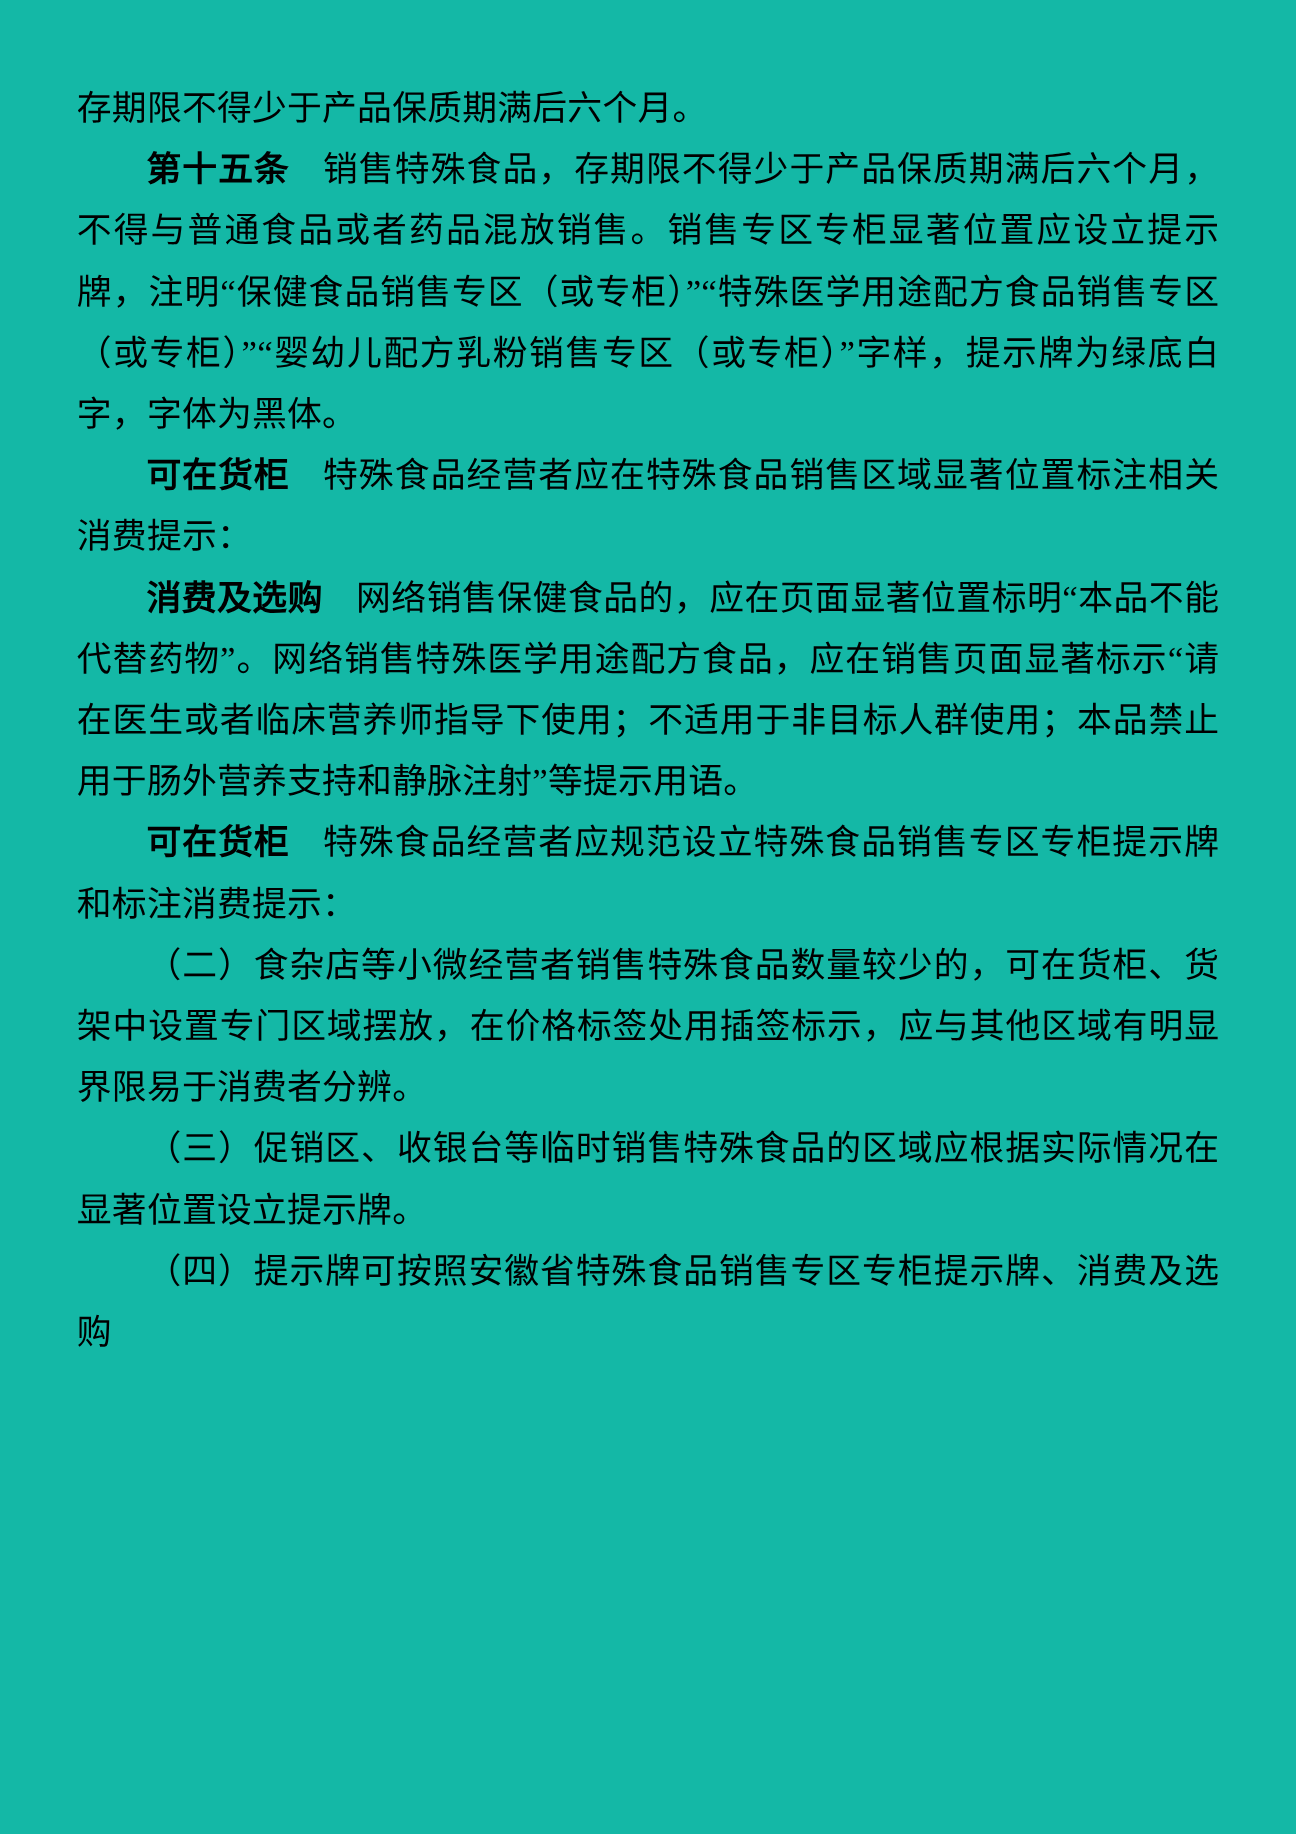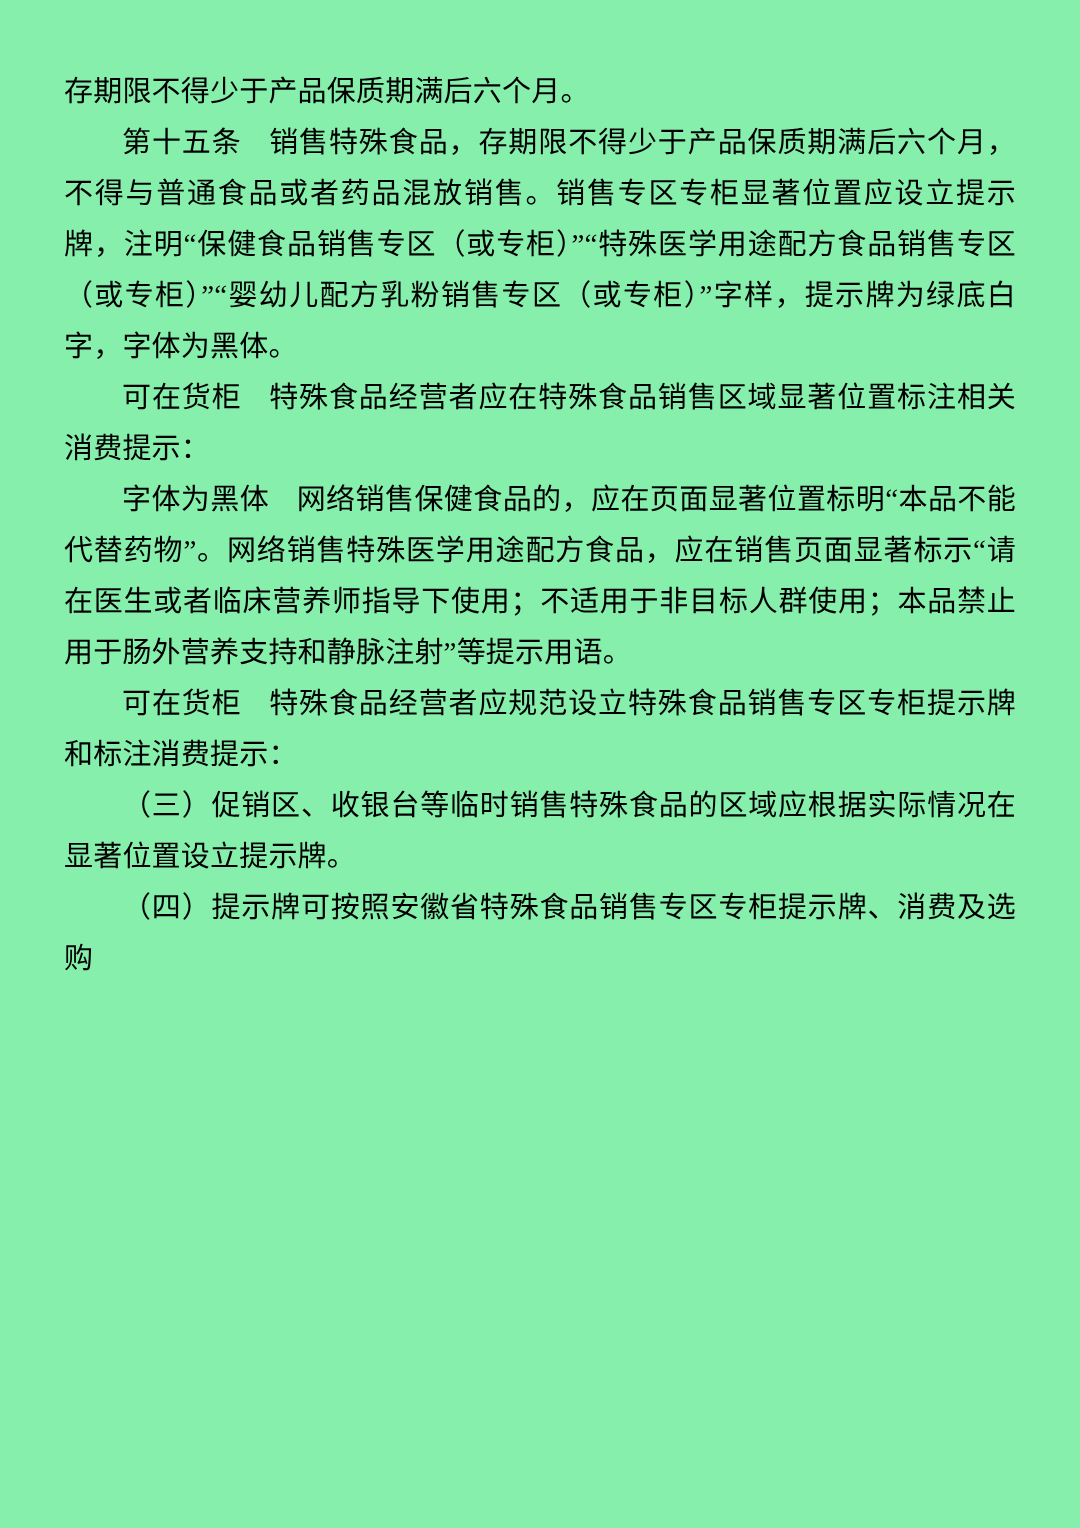--- a/index.html
+++ b/index.html
@@ -11,47 +11,48 @@
     width: 1080px;
     height: 1528px;
     overflow: hidden;
     font-family: "Liberation Serif", "DejaVu Serif", serif;
     color: #000000;
   }
   .page {
     box-sizing: border-box;
     width: 1080px;
     height: 1528px;
-    background: #86efac;
+    background: #14b8a6;
     padding: 66px 64px 0 64px;
   }
   .para {
     margin: 0;
     font-size: 29px;
     line-height: 51px;
     text-align: justify;
     letter-spacing: 0.2px;
     word-break: break-all;
   }
   .para.indent {
     text-indent: 2em;
   }
   .term {
-    font-weight: 400;
+    font-weight: 700;
     margin-right: 0.95em;
   }
   .term:empty {
     display: none;
     margin: 0;
   }
 </style>
 </head>
 <body>
 
 <div class="page">
   <p class="para"><span>存期限不得少于产品保质期满后六个月。</span></p>
   <p class="para indent"><span class="term">第十五条</span><span>销售特殊食品，存期限不得少于产品保质期满后六个月，不得与普通食品或者药品混放销售。销售专区专柜显著位置应设立提示牌，注明“保健食品销售专区（或专柜）”“特殊医学用途配方食品销售专区（或专柜）”“婴幼儿配方乳粉销售专区（或专柜）”字样，提示牌为绿底白字，字体为黑体。</span></p>
   <p class="para indent"><span class="term">可在货柜</span><span>特殊食品经营者应在特殊食品销售区域显著位置标注相关消费提示：</span></p>
-  <p class="para indent"><span class="term">字体为黑体</span><span>网络销售保健食品的，应在页面显著位置标明“本品不能代替药物”。网络销售特殊医学用途配方食品，应在销售页面显著标示“请在医生或者临床营养师指导下使用；不适用于非目标人群使用；本品禁止用于肠外营养支持和静脉注射”等提示用语。</span></p>
+  <p class="para indent"><span class="term">消费及选购</span><span>网络销售保健食品的，应在页面显著位置标明“本品不能代替药物”。网络销售特殊医学用途配方食品，应在销售页面显著标示“请在医生或者临床营养师指导下使用；不适用于非目标人群使用；本品禁止用于肠外营养支持和静脉注射”等提示用语。</span></p>
   <p class="para indent"><span class="term">可在货柜</span><span>特殊食品经营者应规范设立特殊食品销售专区专柜提示牌和标注消费提示：</span></p>
+  <p class="para indent"><span>（二）食杂店等小微经营者销售特殊食品数量较少的，可在货柜、货架中设置专门区域摆放，在价格标签处用插签标示，应与其他区域有明显界限易于消费者分辨。</span></p>
   <p class="para indent"><span>（三）促销区、收银台等临时销售特殊食品的区域应根据实际情况在显著位置设立提示牌。</span></p>
   <p class="para indent"><span>（四）提示牌可按照安徽省特殊食品销售专区专柜提示牌、消费及选购</span></p>
 </div>
 
 </body></html>

